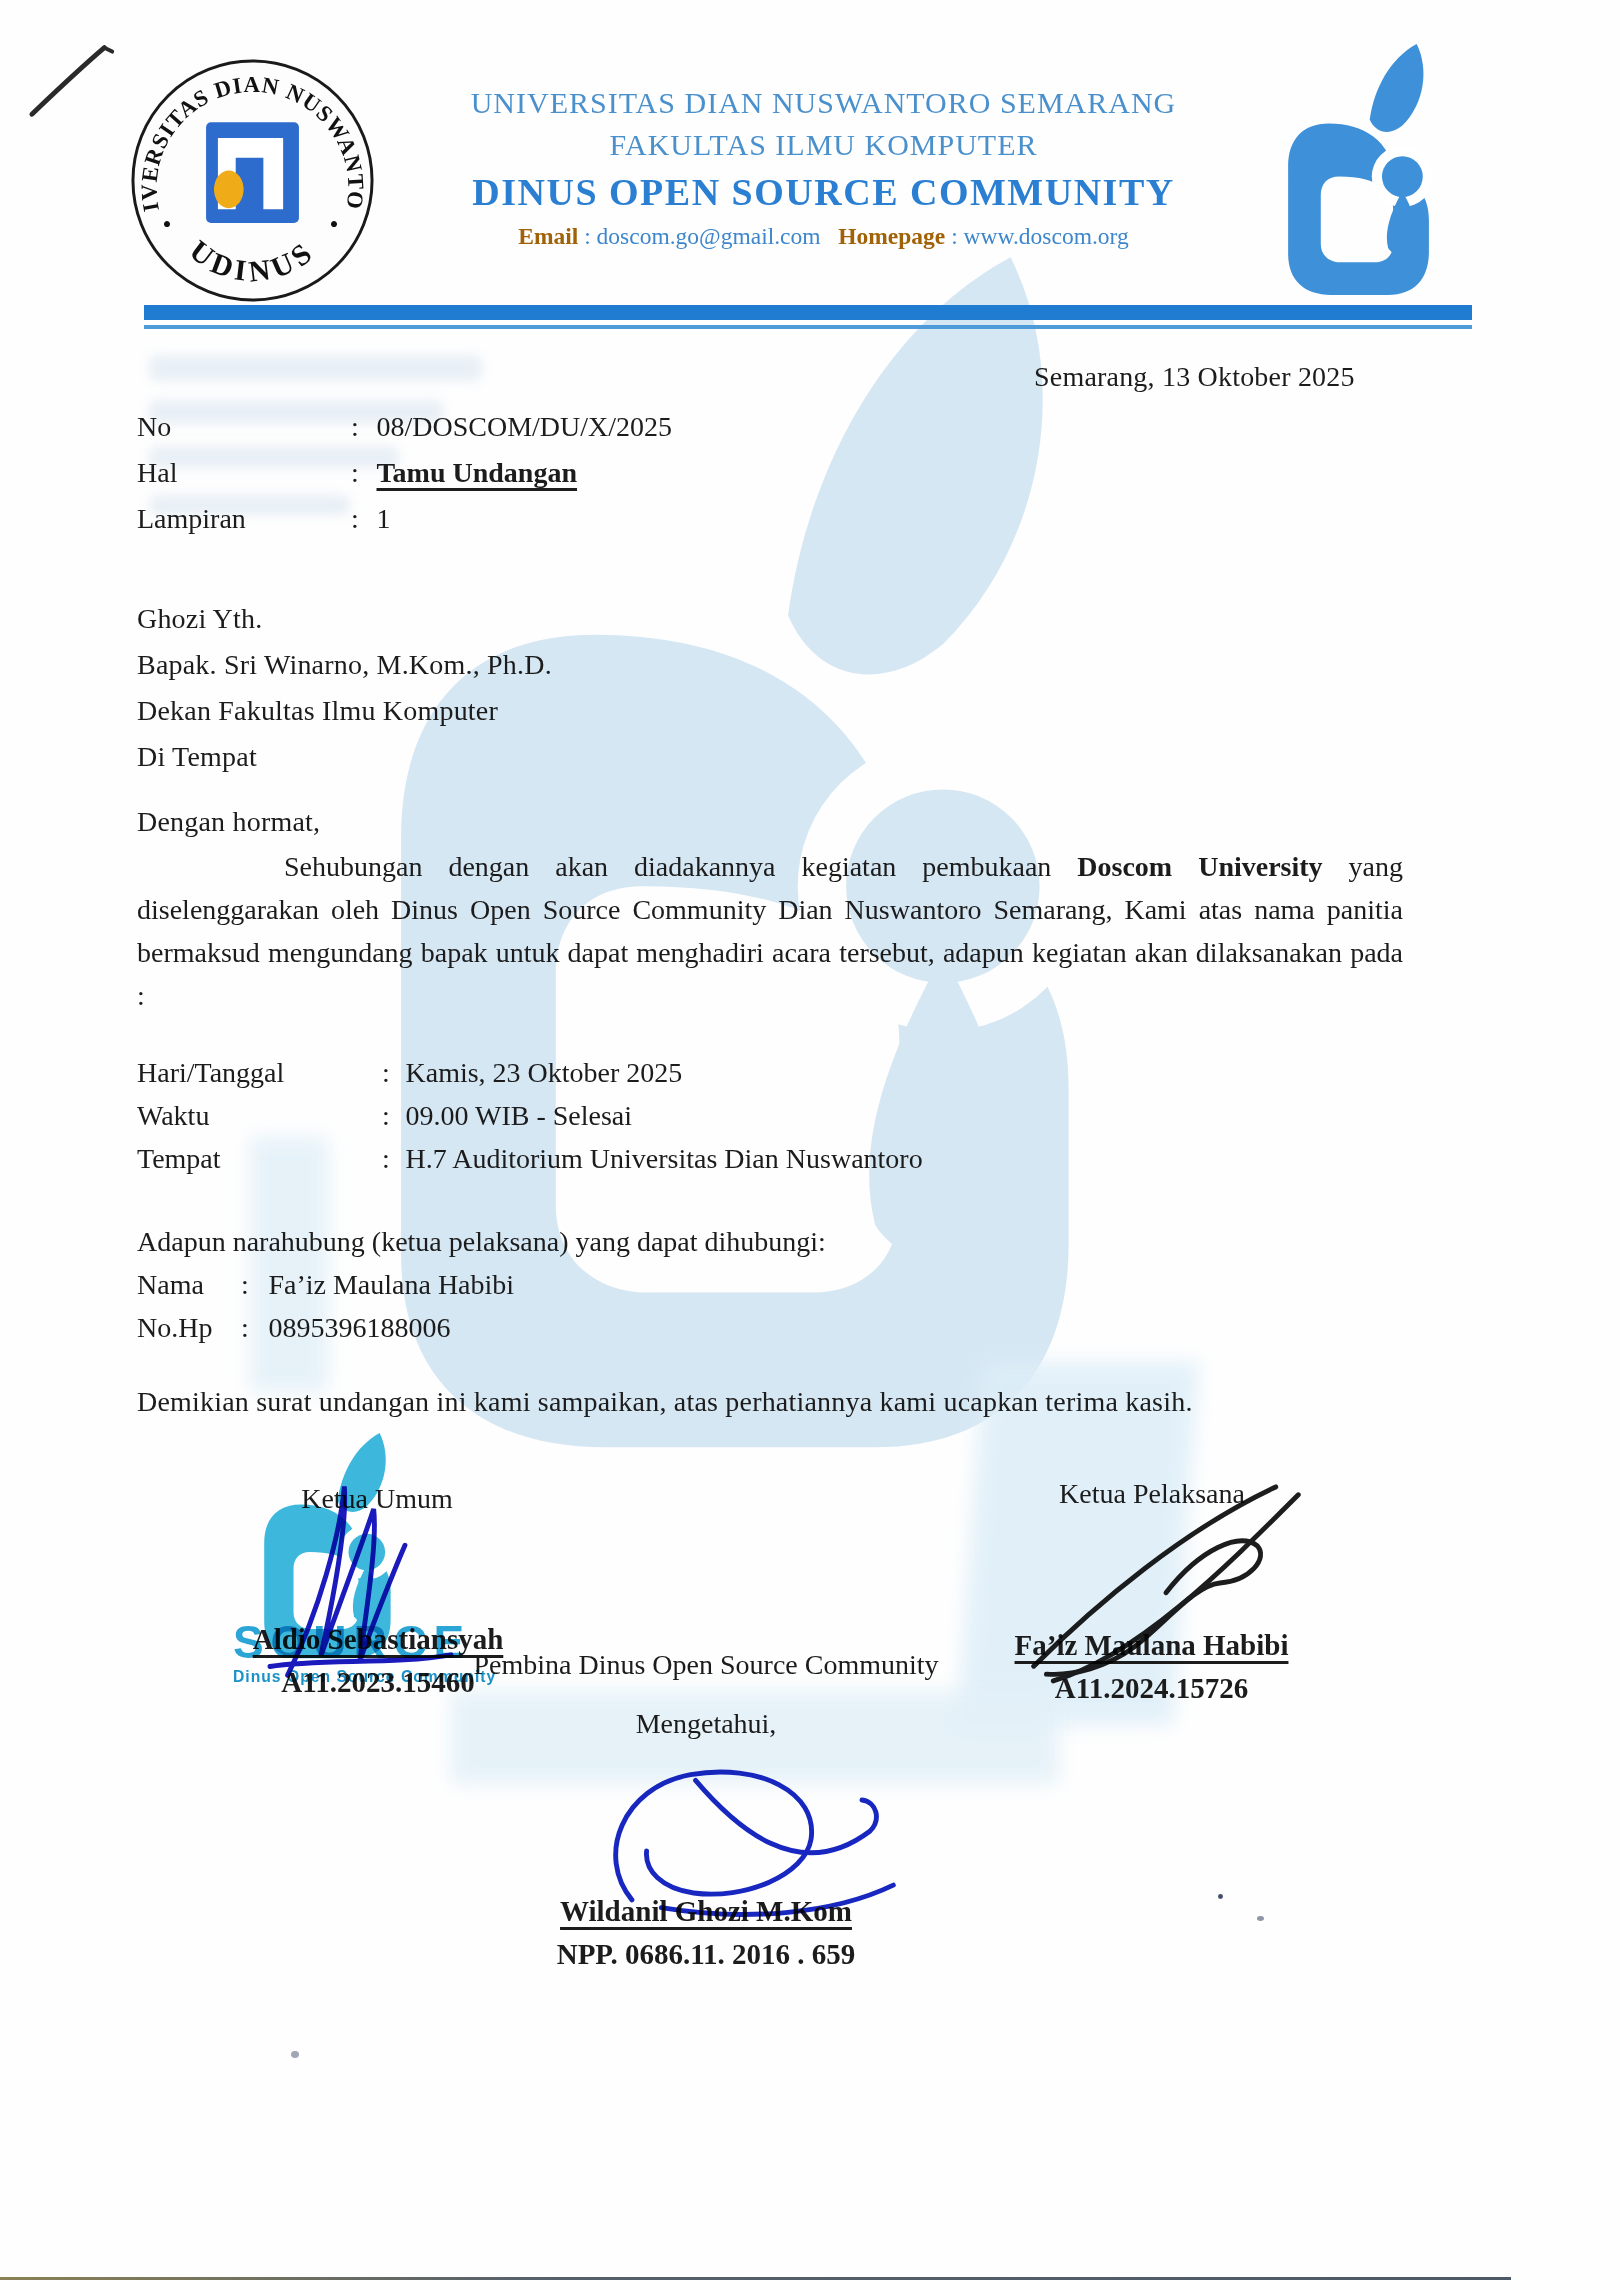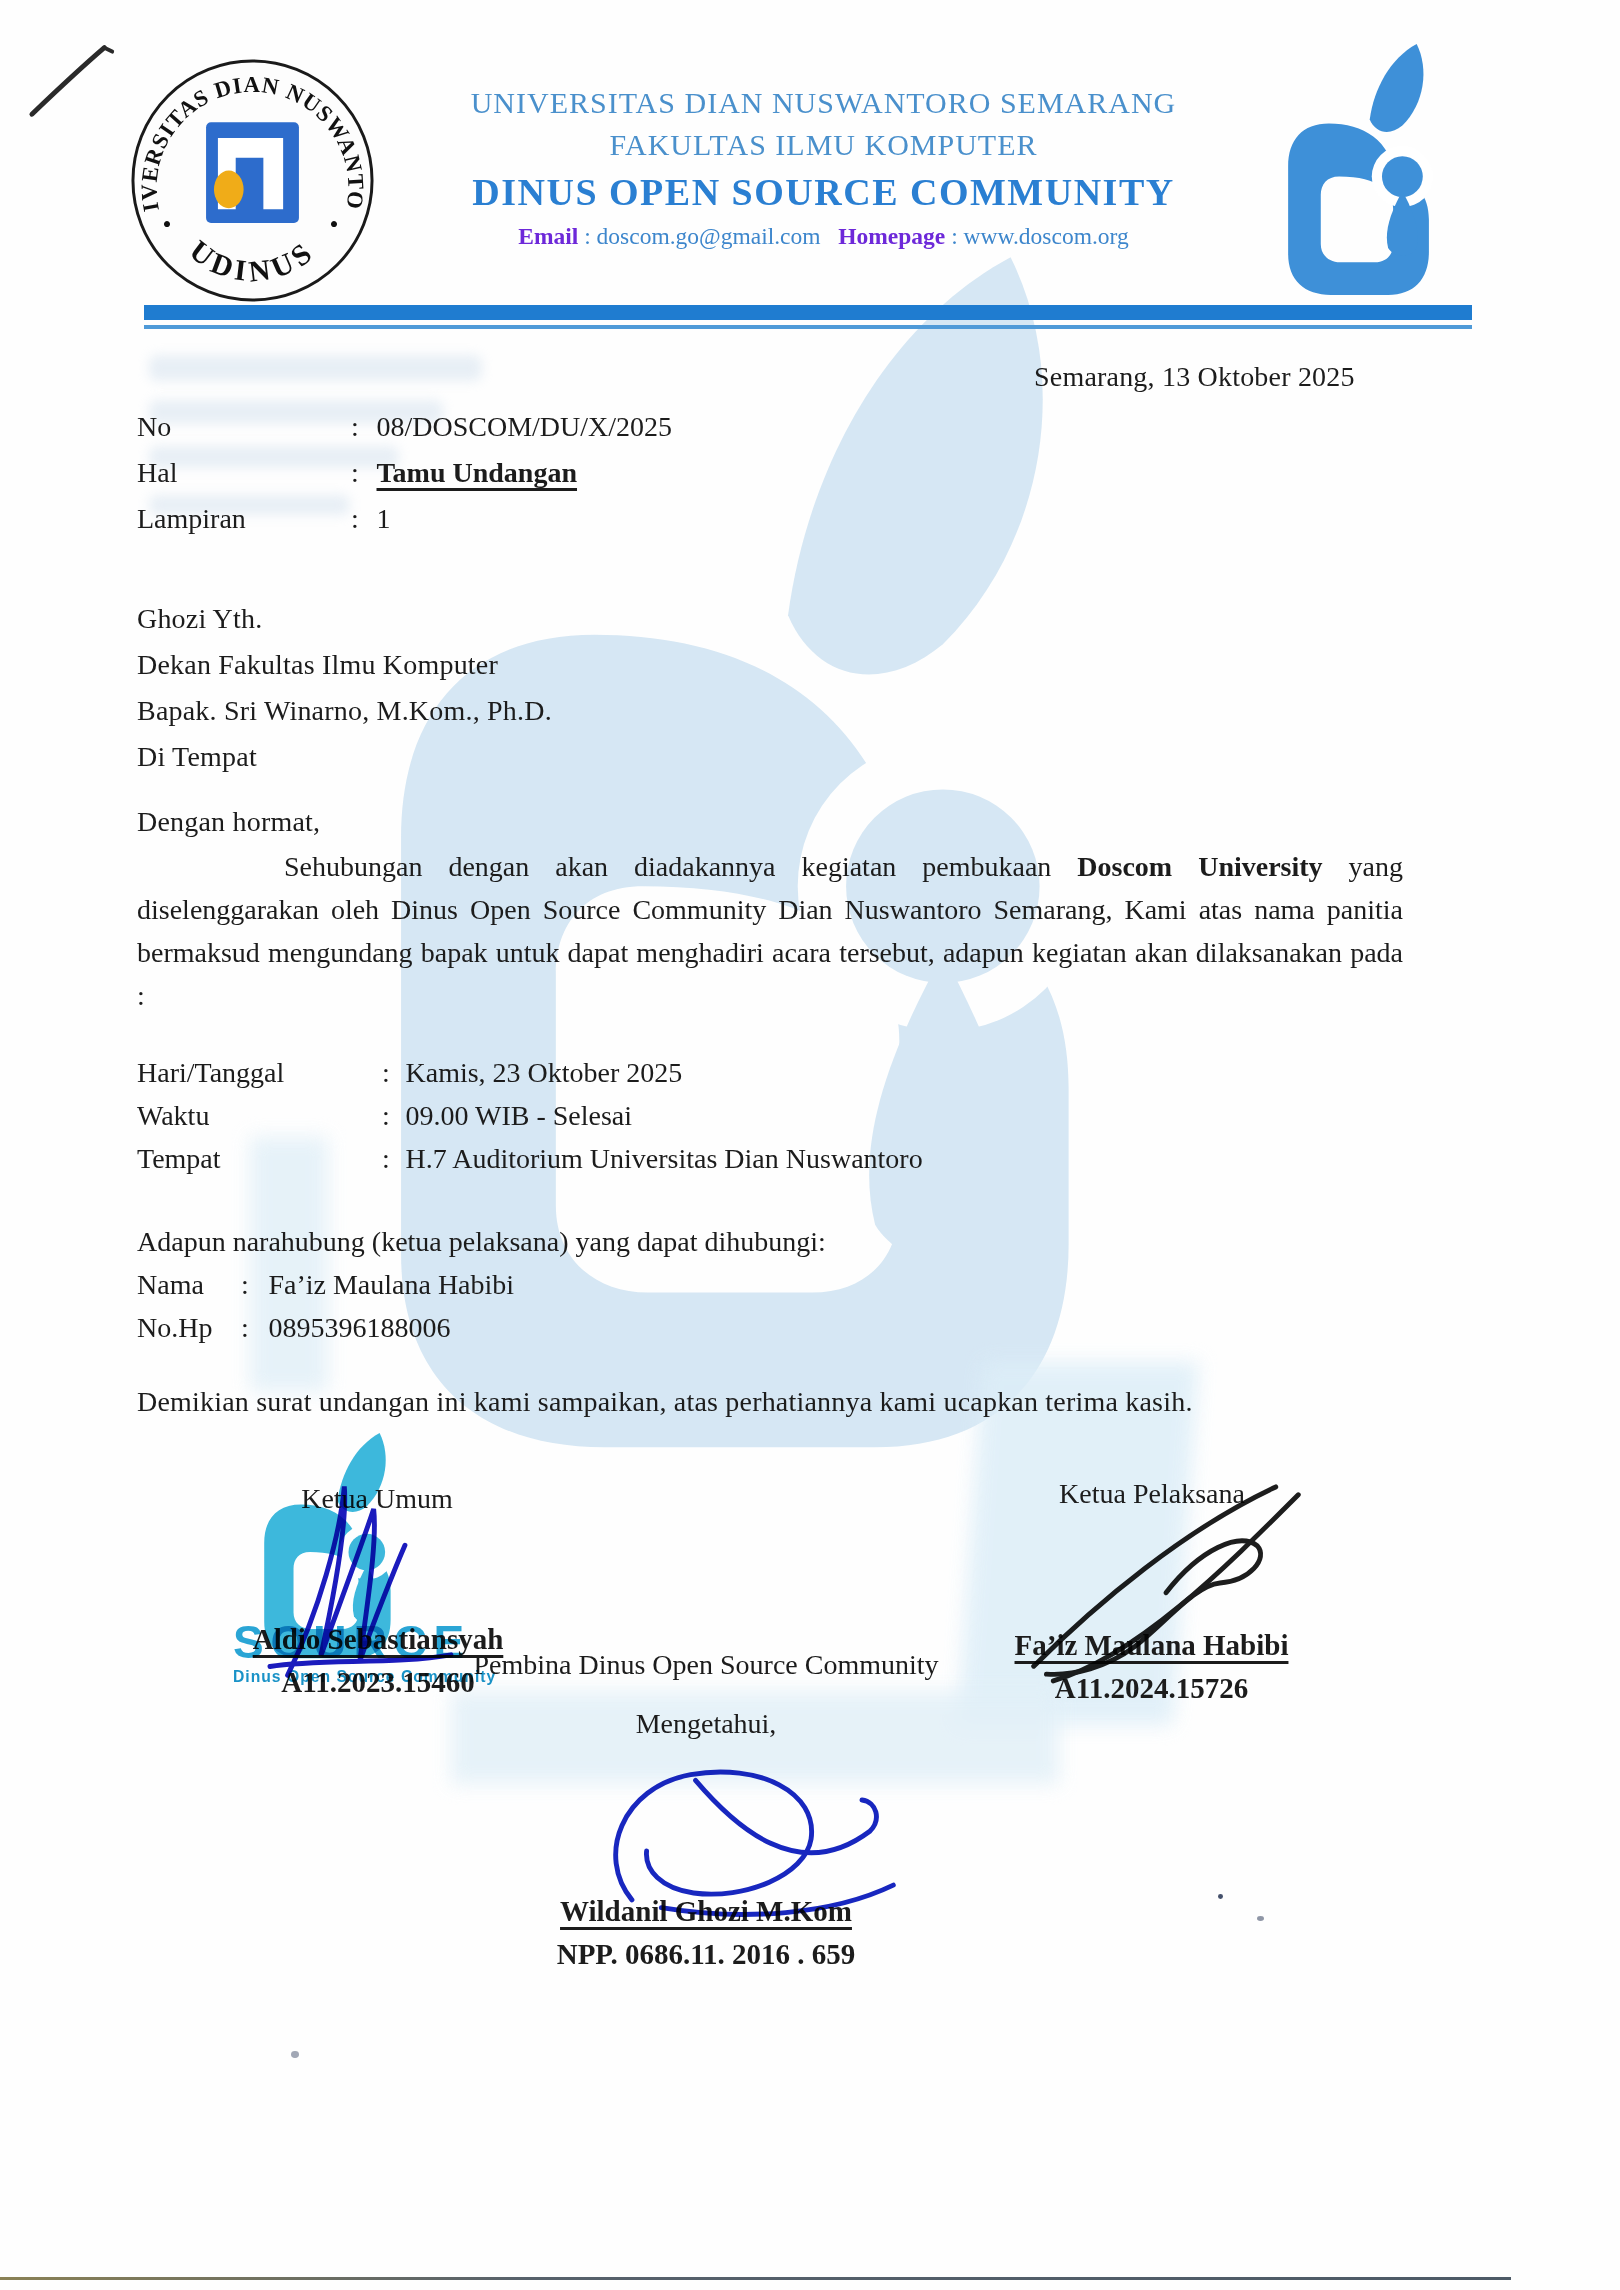--- a/index.html
+++ b/index.html
@@ -6,21 +6,21 @@
   .page{
     position:relative;width:1620px;height:2291px;background:#fefefe;overflow:hidden;
     font-family:"Liberation Serif","DejaVu Serif",serif;color:#1c1c1c;
   }
   .abs{position:absolute;}
   .body-text{font-size:28px;line-height:43px;letter-spacing:0.2px;}
   .hdr-line1{font-size:30px;color:#4a90cc;letter-spacing:1px;}
   .hdr-line2{font-size:30px;color:#4a90cc;letter-spacing:1px;margin-top:7.8px;}
   .hdr-line3{font-size:38px;font-weight:700;color:#2a7fd2;letter-spacing:1.5px;margin-top:7.8px;}
   .hdr-line4{font-size:23.5px;color:#3d86cc;margin-top:9.8px;}
-  .hdr-line4 b{color:#6d28d9;}
+  .hdr-line4 b{color:#a16207;}
   .bar-thick{background:#1f7cd0;}
   .bar-thin{background:#4f9ad8;}
   .meta-row{display:flex;font-size:28px;line-height:46px;}
   .meta-lbl{width:214px;}
   .meta-colon{width:25.5px;}
   .bold-underline{font-weight:700;text-decoration:underline;text-decoration-thickness:2.9px;text-underline-offset:5.9px;}
   .evt-row{display:flex;font-size:28px;line-height:43px;}
   .evt-lbl{width:245px;}
   .evt-colon{width:23.5px;}
   .cp-row{display:flex;font-size:28px;line-height:43px;}
@@ -123,22 +123,22 @@
     </div>
     <div class="meta-row">
       <span class="meta-lbl">Lampiran</span>
       <span class="meta-colon">:</span>
       <span>1</span>
     </div>
   </div>
 
   <div class="abs body-text" style="left:137px;top:596px;width:882px;line-height:46px;">
     <div>Ghozi Yth.</div>
+    <div>Bapak. Sri Winarno, M.Kom., Ph.D.</div>
     <div>Dekan Fakultas Ilmu Komputer</div>
-    <div>Bapak. Sri Winarno, M.Kom., Ph.D.</div>
     <div>Di Tempat</div>
   </div>
 
   <div class="abs body-text" style="left:137px;top:800px;">Dengan hormat,</div>
 
   <p class="abs para" style="left:137px;top:845px;width:1266px;"><span>Sehubungan dengan akan diadakannya kegiatan pembukaan </span><b>Doscom University</b><span> yang diselenggarakan  oleh Dinus Open Source Community Dian Nuswantoro Semarang, Kami atas nama panitia bermaksud mengundang bapak untuk dapat menghadiri acara tersebut, adapun kegiatan akan dilaksanakan pada :</span></p>
 
   <div class="abs" style="left:137px;top:1051px;width:1078px;">
     <div class="evt-row">
       <span class="evt-lbl">Hari/Tanggal</span>

